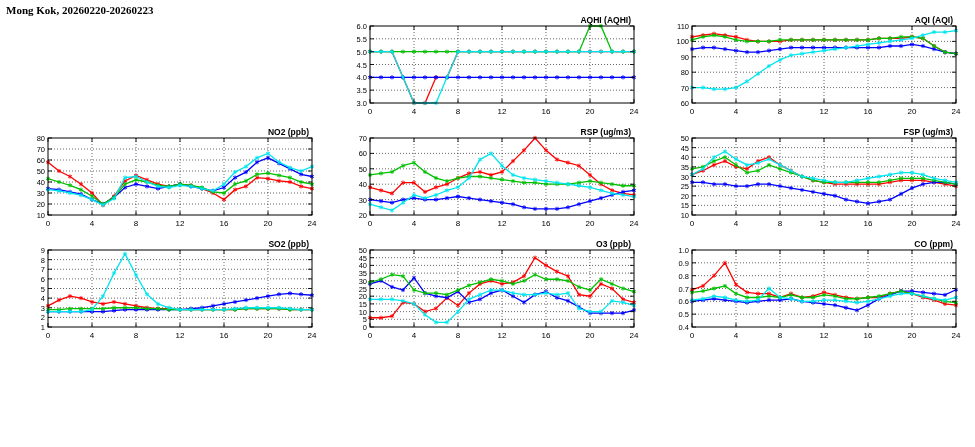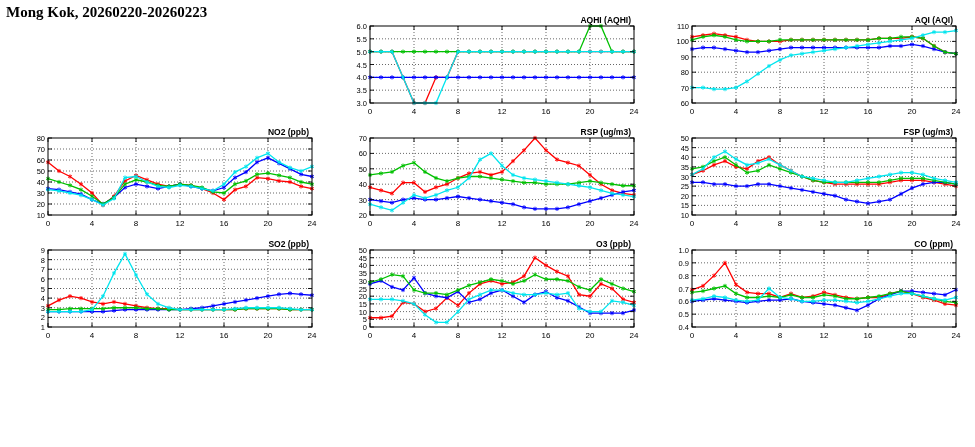--- a/index.html
+++ b/index.html
@@ -1,17 +1,17 @@
 <!DOCTYPE html>
 <html><head>
 <meta charset="utf-8">
 <style>
   html,body{margin:0;padding:0;background:#fff;}
   body{width:975px;height:447px;font-family:"Liberation Sans",sans-serif;position:relative;overflow:hidden;}
-  .title{position:absolute;left:6px;top:4px;font-family:"Liberation Serif",serif;font-weight:bold;font-size:15px;color:#000;}
+  .title{position:absolute;left:6px;top:4px;font-family:"Liberation Serif",serif;font-weight:bold;font-size:11px;color:#000;}
   .panel{position:absolute;}
   .panel svg{display:block;}
   text{font-family:"Liberation Sans",sans-serif;}
 </style>
 </head>
 <body>
 
 <div class="title">Mong Kok, 20260220-20260223</div>
 
 <div class="panel" id="p-aqhi" style="left: 340px; top: 14px; width: 300px; height: 105px;">

